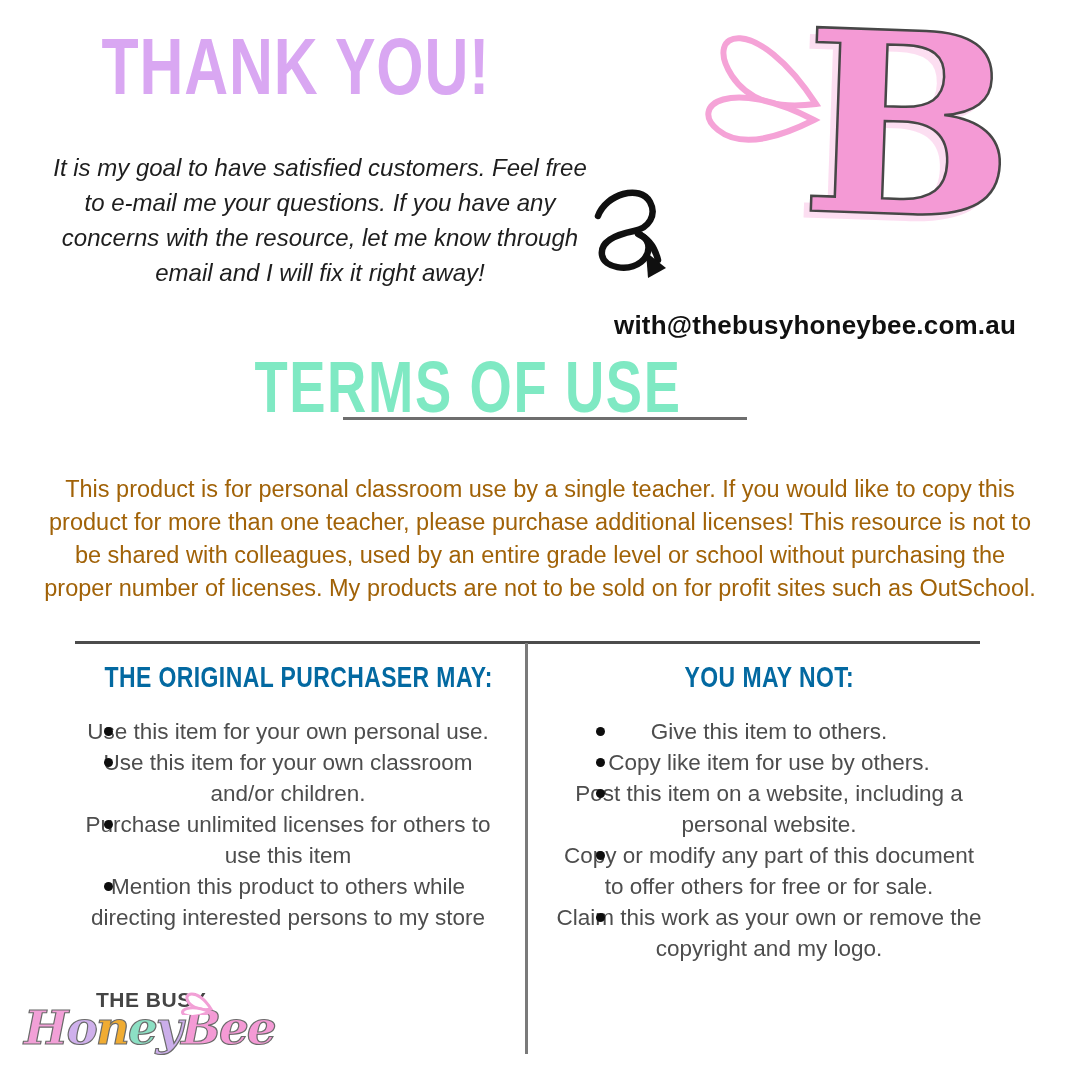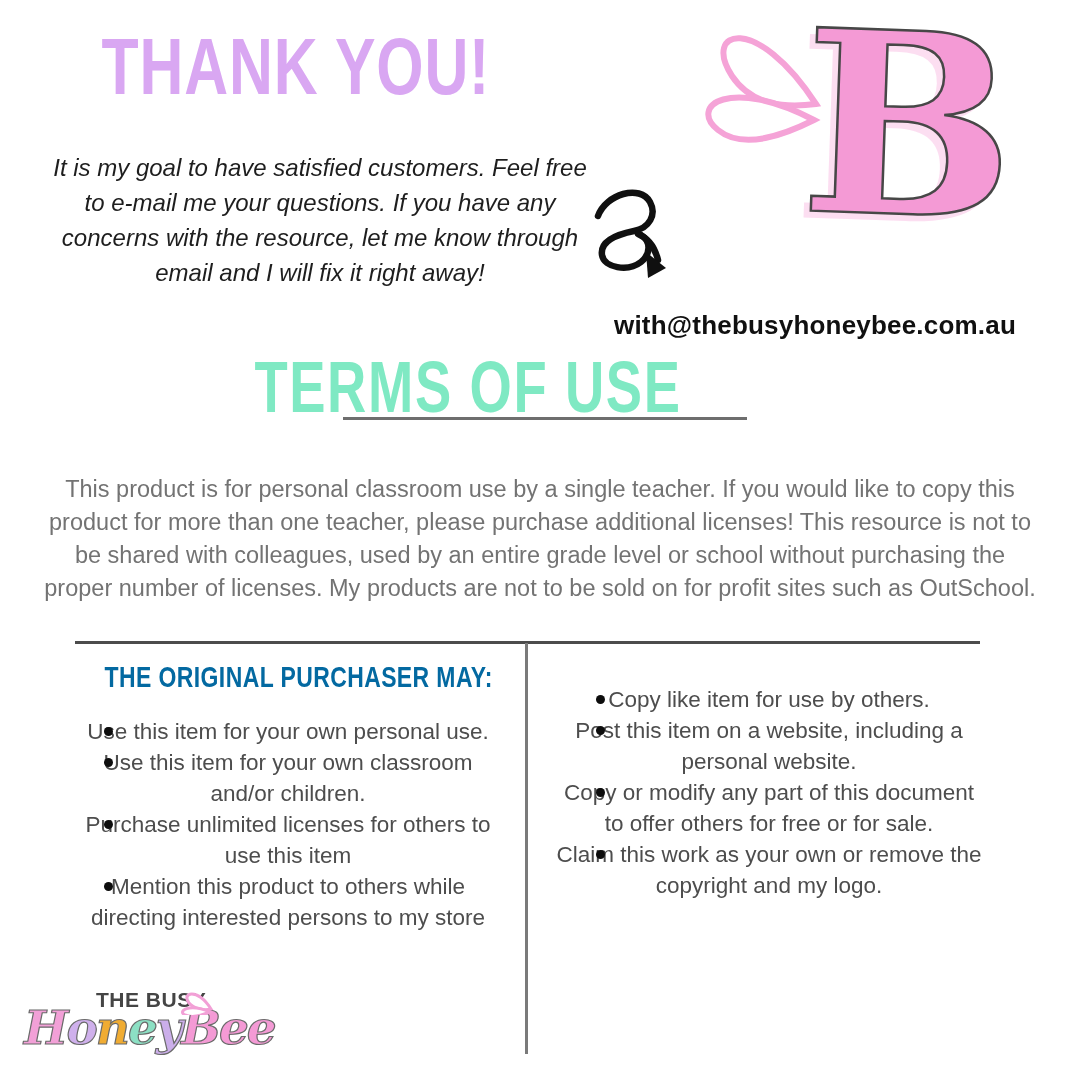--- a/index.html
+++ b/index.html
@@ -46,21 +46,21 @@
   
   .terms-title{left:0;top:346px;width:936px;text-align:center;}
   .terms-title .big{
     display:inline-block;font-weight:800;font-size:68px;letter-spacing:2px;
     transform:scale(0.80,1.05);transform-origin:center top;white-space:nowrap;
   }
   .terms-underline{left:343px;top:417px;width:404px;height:3px;background:#6e6e6e;}
 
   .terms-para{
     left:42px;top:449px;width:996px;text-align:center;
-    font-size:23.5px;line-height:33px;color:#737373;
+    font-size:23.5px;line-height:33px;color:#a16207;
   }
 
   
   .hline{left:75px;top:641px;width:905px;height:3px;background:#4c4c4c;}
   .vline{left:525px;top:643px;width:3px;height:411px;background:#7a7a7a;}
 
   
   .col{top:660px;}
   .col-left{left:62px;width:452px;}
   .col-right{left:540px;width:458px;}
@@ -149,21 +149,28 @@
         <span class="txt">Purchase unlimited licenses for others to use this item</span>
       </li>
       <li>
         <span class="dot"></span>
         <span class="txt">Mention this product to others while directing interested persons to my store</span>
       </li>
     </ul>
 </div>
 
 <div class="abs col col-right">
+  <div class="col-header">
+    <span class="hd">YOU MAY NOT:</span>
+  </div>
   <ul class="blist">
+      <li>
+        <span class="dot"></span>
+        <span class="txt">Give this item to others.</span>
+      </li>
       <li>
         <span class="dot"></span>
         <span class="txt">Copy like item for use by others.</span>
       </li>
       <li>
         <span class="dot"></span>
         <span class="txt">Post this item on a website, including a personal website.</span>
       </li>
       <li>
         <span class="dot"></span>

